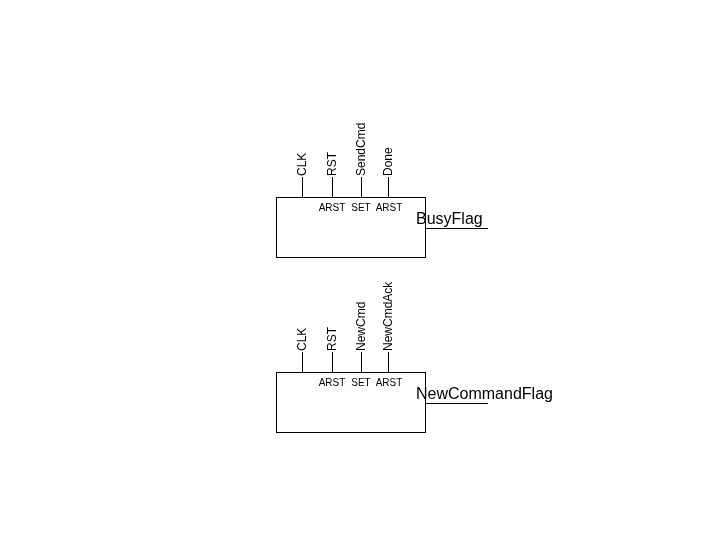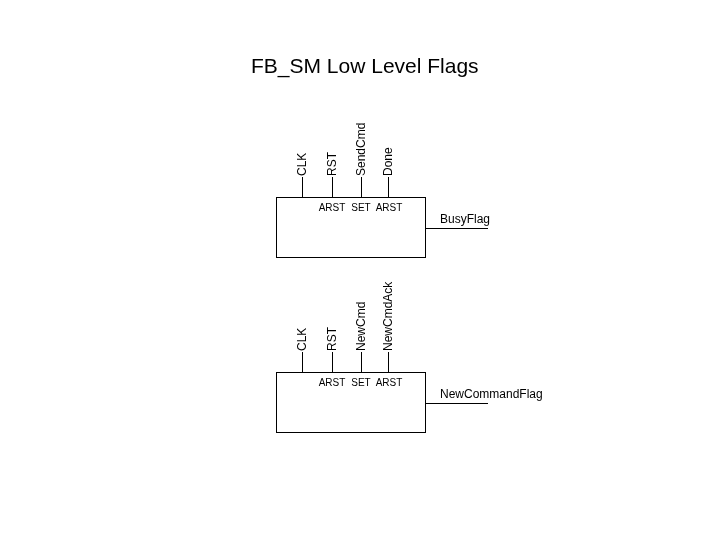--- a/index.html
+++ b/index.html
@@ -63,44 +63,43 @@
   .out-line {
     position: absolute;
     left: 149px;
     top: 31px;
     width: 63px;
     height: 1px;
     background: #000000;
   }
   .out-label {
     position: absolute;
-    left: 164px;
+    left: 140px;
     top: 15px;
-    font-size: 12px;
+    font-size: 16px;
     line-height: 14px;
     white-space: nowrap;
     color: #000000;
   }
   
   .pin-0 { left: 26px; }  .plab-0 { left: 33px; }
   .pin-1 { left: 56px; }  .plab-1 { left: 63px; }
   .pin-2 { left: 85px; }  .plab-2 { left: 92px; }
   .pin-3 { left: 112px; } .plab-3 { left: 119px; }
   .port-0 { left: 55px; }
   .port-1 { left: 84px; }
   .port-2 { left: 112px; }
   #block-busy { left: 276px; top: 197px; }
   #block-newcmd { left: 276px; top: 372px; }
 </style>
 </head>
 <body>
 
 <div id="slide">
 
-  <div id="slide-title">FB_SM Low Level Flags</div>
 
   <div class="flag-block" id="block-busy">
     <div class="pin-line pin-0"></div>
     <div class="pin-line pin-1"></div>
     <div class="pin-line pin-2"></div>
     <div class="pin-line pin-3"></div>
 
     <div class="pin-label plab-0">CLK</div>
     <div class="pin-label plab-1">RST</div>
     <div class="pin-label plab-2">SendCmd</div>

